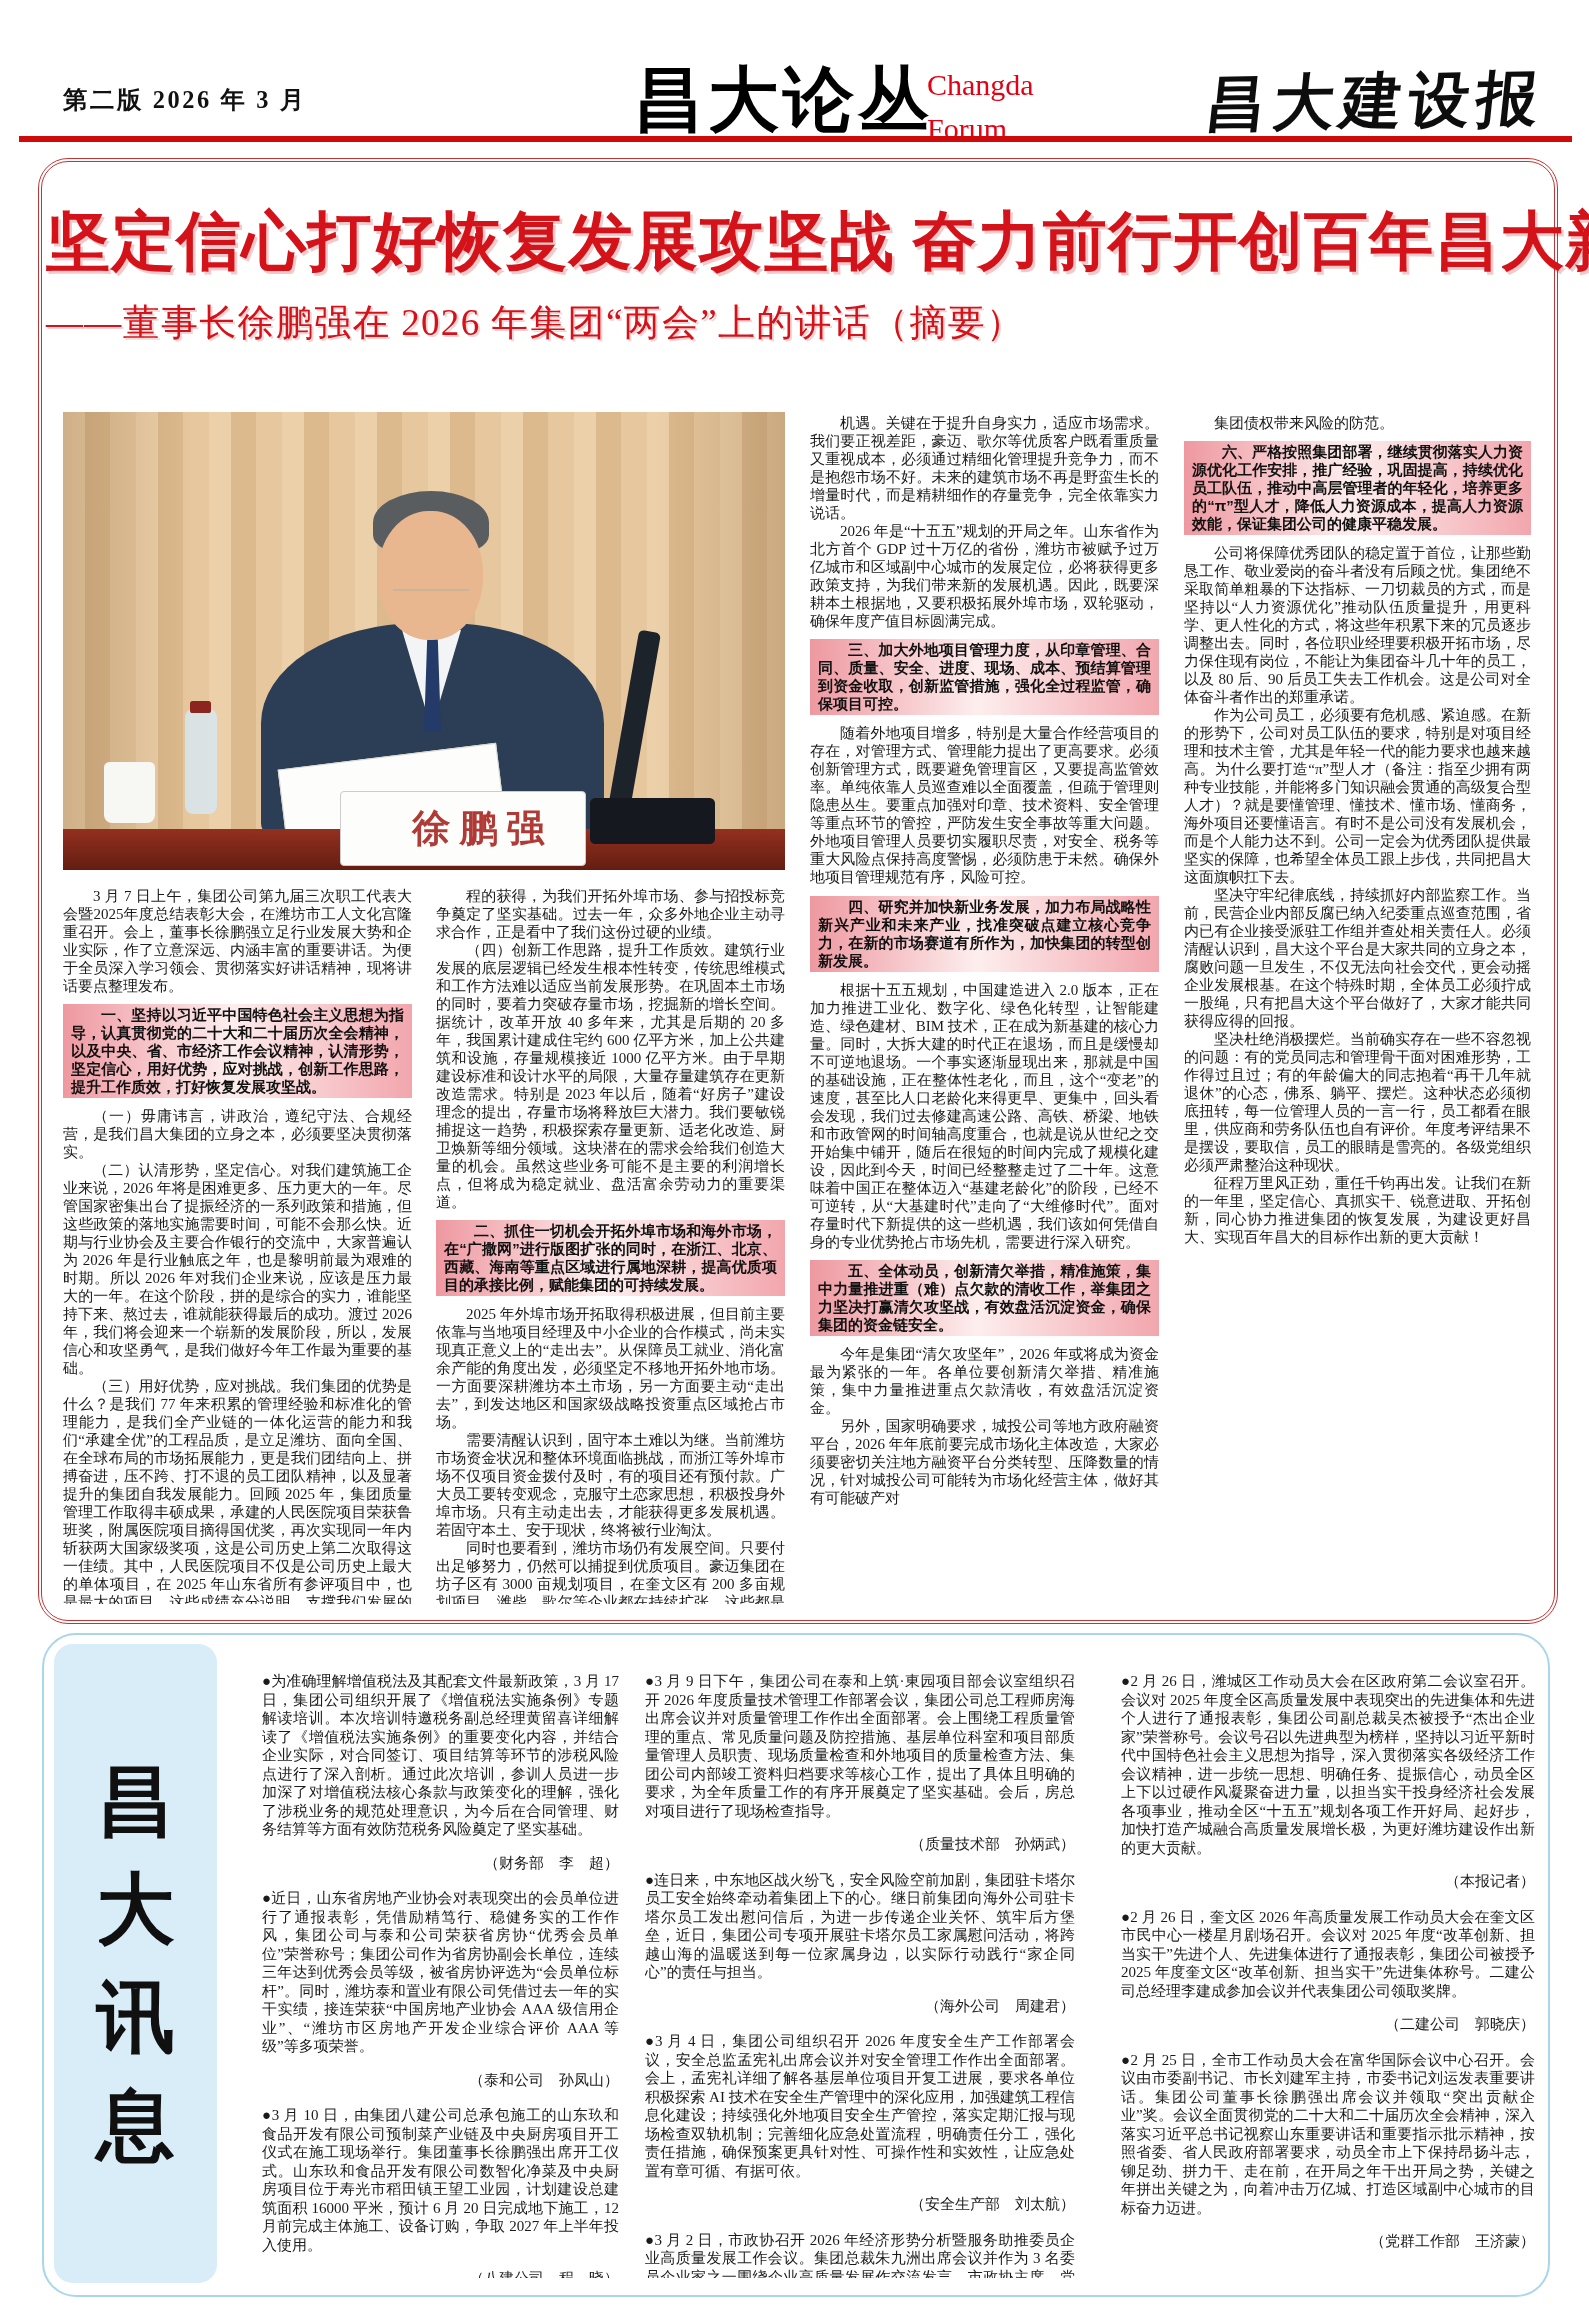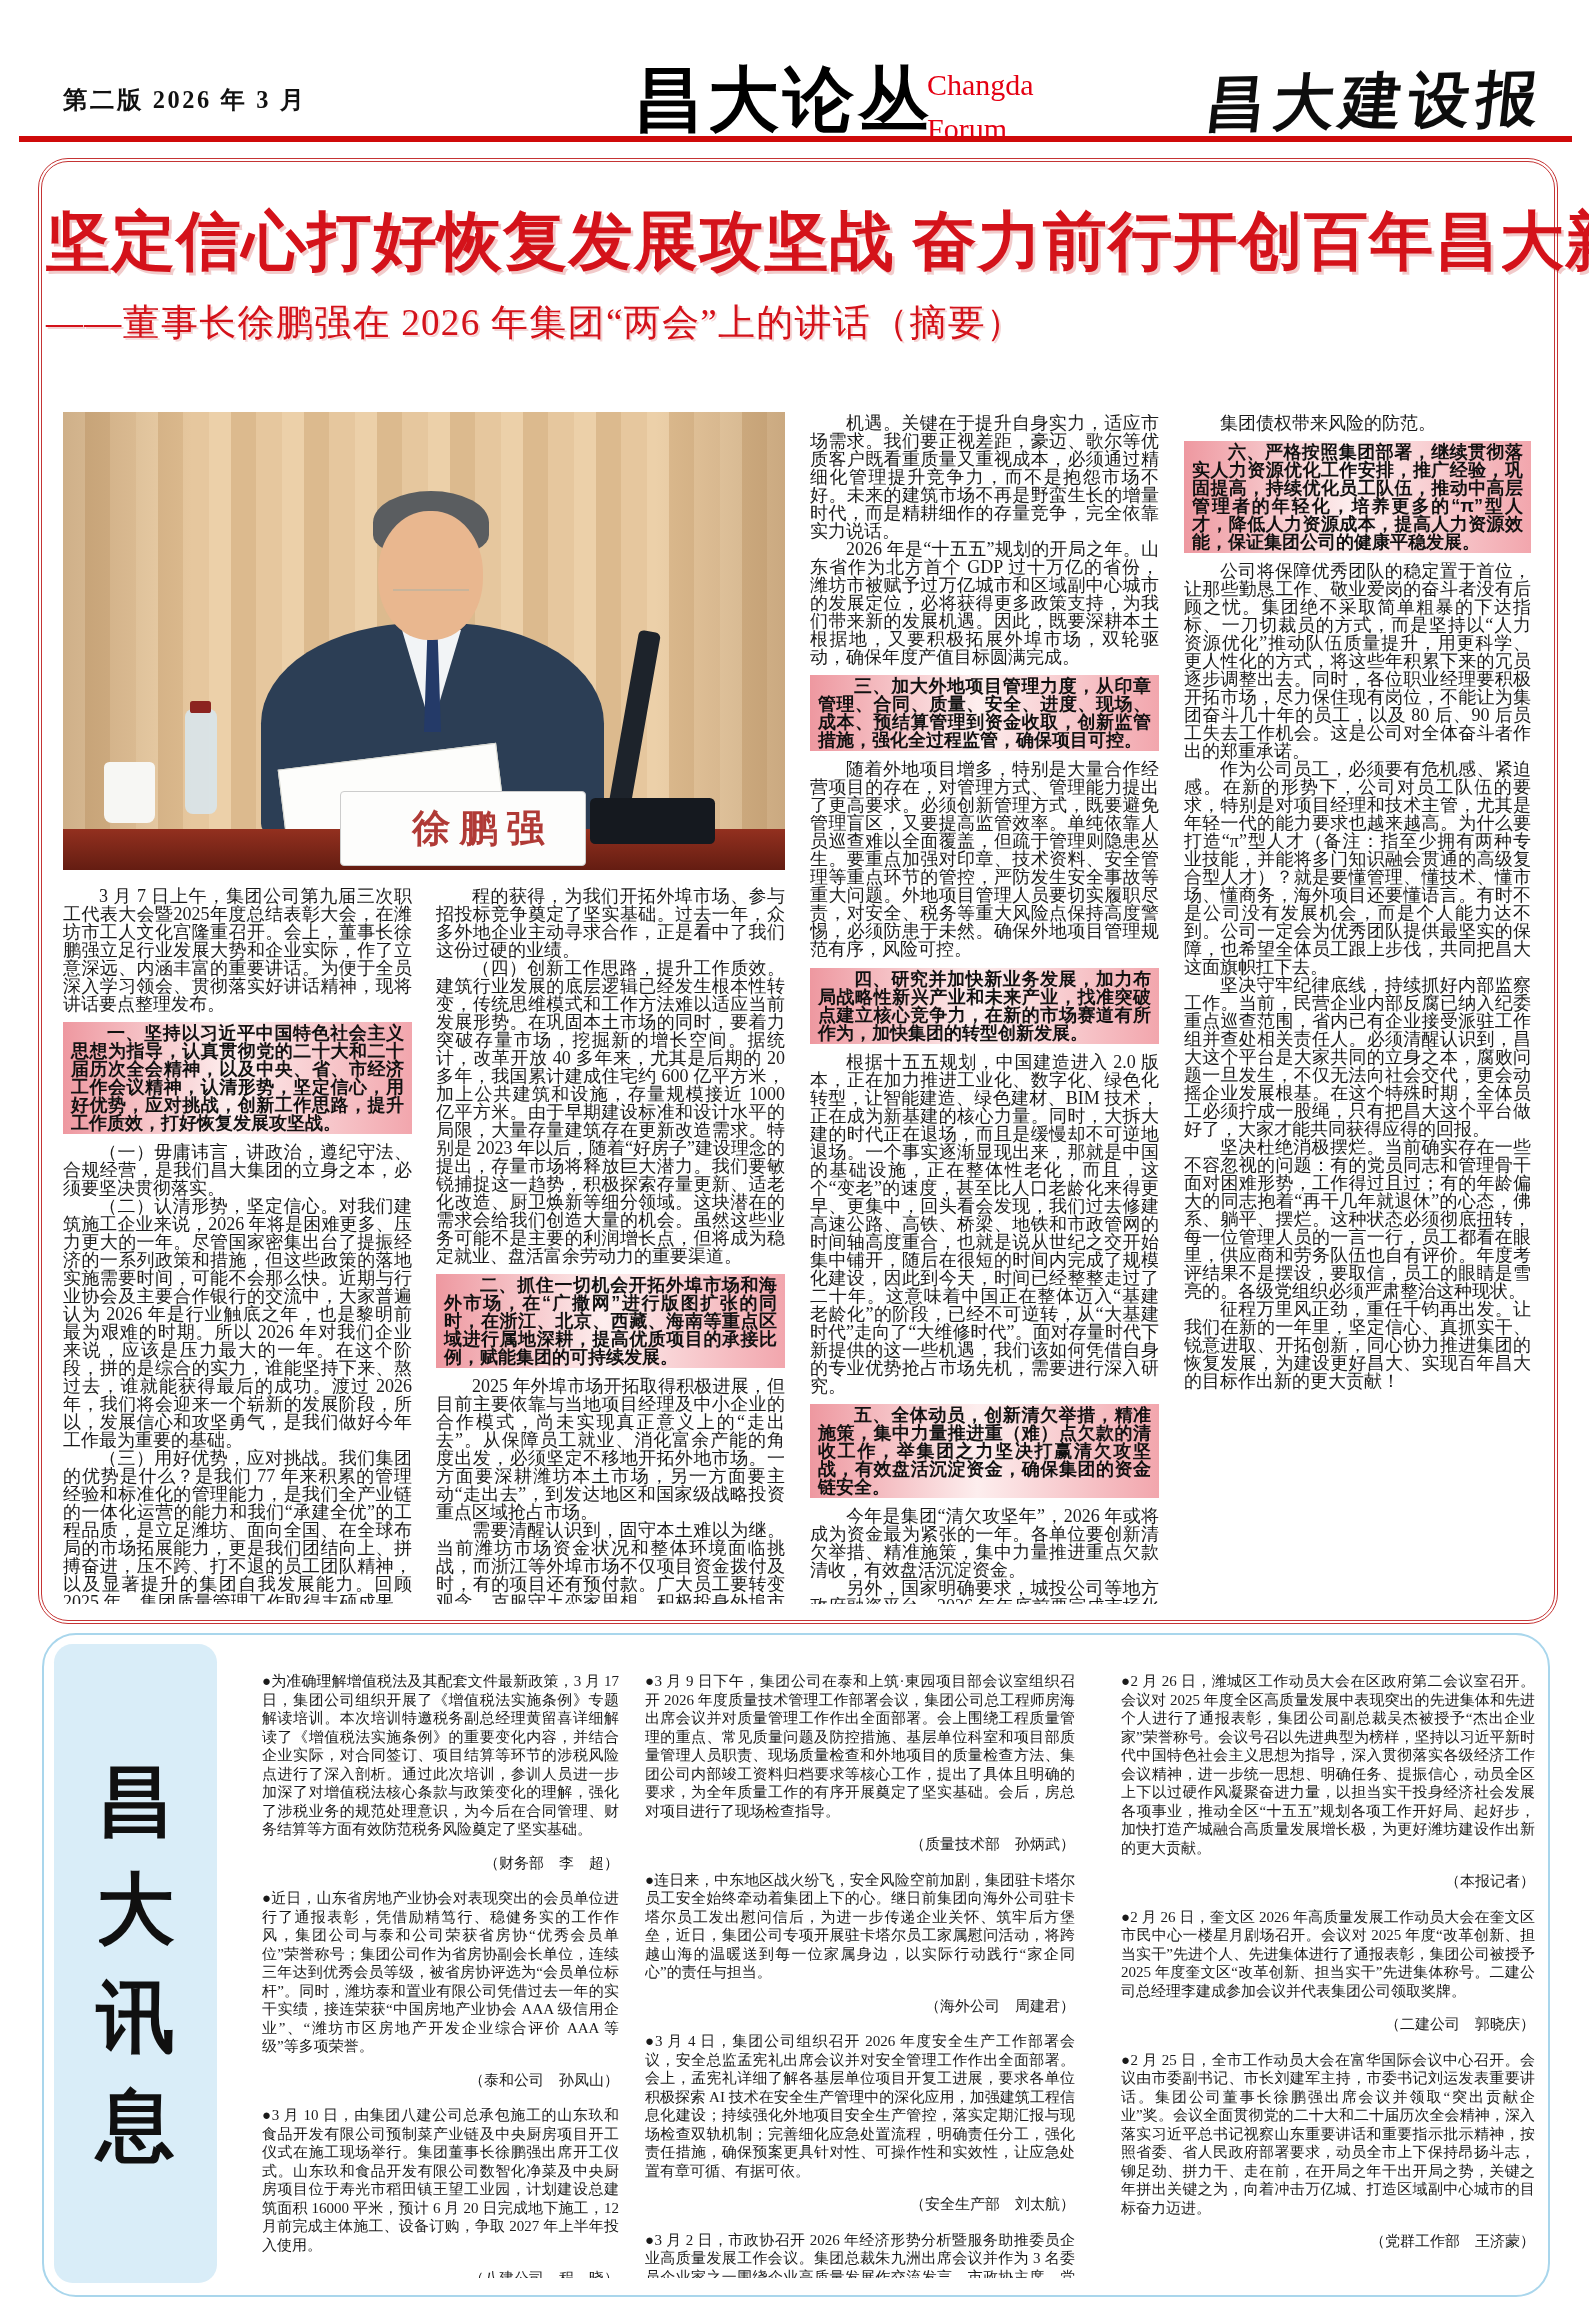--- a/index.html
+++ b/index.html
@@ -37,21 +37,21 @@
   .photo .glasses{position:absolute;left:330px;top:157px;width:76px;height:20px;border-bottom:2.6px solid #c9b49a;}
   .photo .mic{position:absolute;left:559px;top:218px;width:22.4px;height:198px;background:#1d232b;transform:rotate(10deg);border-radius:5.3px;}
   .photo .micbase{position:absolute;left:527px;bottom:26px;width:125px;height:46px;background:#15191f;border-radius:5.3px;}
   .photo .bottle{position:absolute;left:122px;bottom:56px;width:32px;height:105px;background:rgba(215,230,240,.85);border-radius:8px;}
   .photo .cap{position:absolute;left:127px;bottom:157px;width:21px;height:12px;background:#8c2420;border-radius:2.6px;}
   .photo .cup{position:absolute;left:41px;bottom:47px;width:51px;height:61px;background:#f7f7f4;border-radius:5.3px 5.3px 8px 8px;}
   .photo .namecard{position:absolute;left:277px;bottom:4px;width:204px;height:73px;background:#fdfdfc;border:0.7px solid #ccc;border-radius:4px;
     display:flex;align-items:center;justify-content:center;padding-left:40px;}
   .photo .namecard span{font-size:38px;font-weight:bold;color:#b03a36;letter-spacing:9.2px;}
   
-  .col{position:absolute;overflow:hidden;font-size:18px;line-height:18px;text-align:justify;}
+  .col{position:absolute;overflow:hidden;font-size:15px;line-height:18px;text-align:justify;}
   .col1{left:63px;top:887px;width:349px;height:717px;}
   .col2{left:436px;top:887px;width:349px;height:717px;}
   .col3{left:810px;top:414px;width:349px;height:1190px;}
   .col4{left:1184px;top:414px;width:347px;height:1190px;}
   .col p{margin:0;text-indent:2em;}
   .col .hl{margin:9.2px 0;padding:2px 8px;text-indent:2em;font-weight:bold;color:#111;
     font-family:"Liberation Sans","DejaVu Sans",sans-serif;
     background:linear-gradient(90deg,#ee98a0,#fdeeee 48%,#f2a6ad);}
   
   .news-box{position:absolute;left:42px;top:1633px;width:1504px;height:660px;

